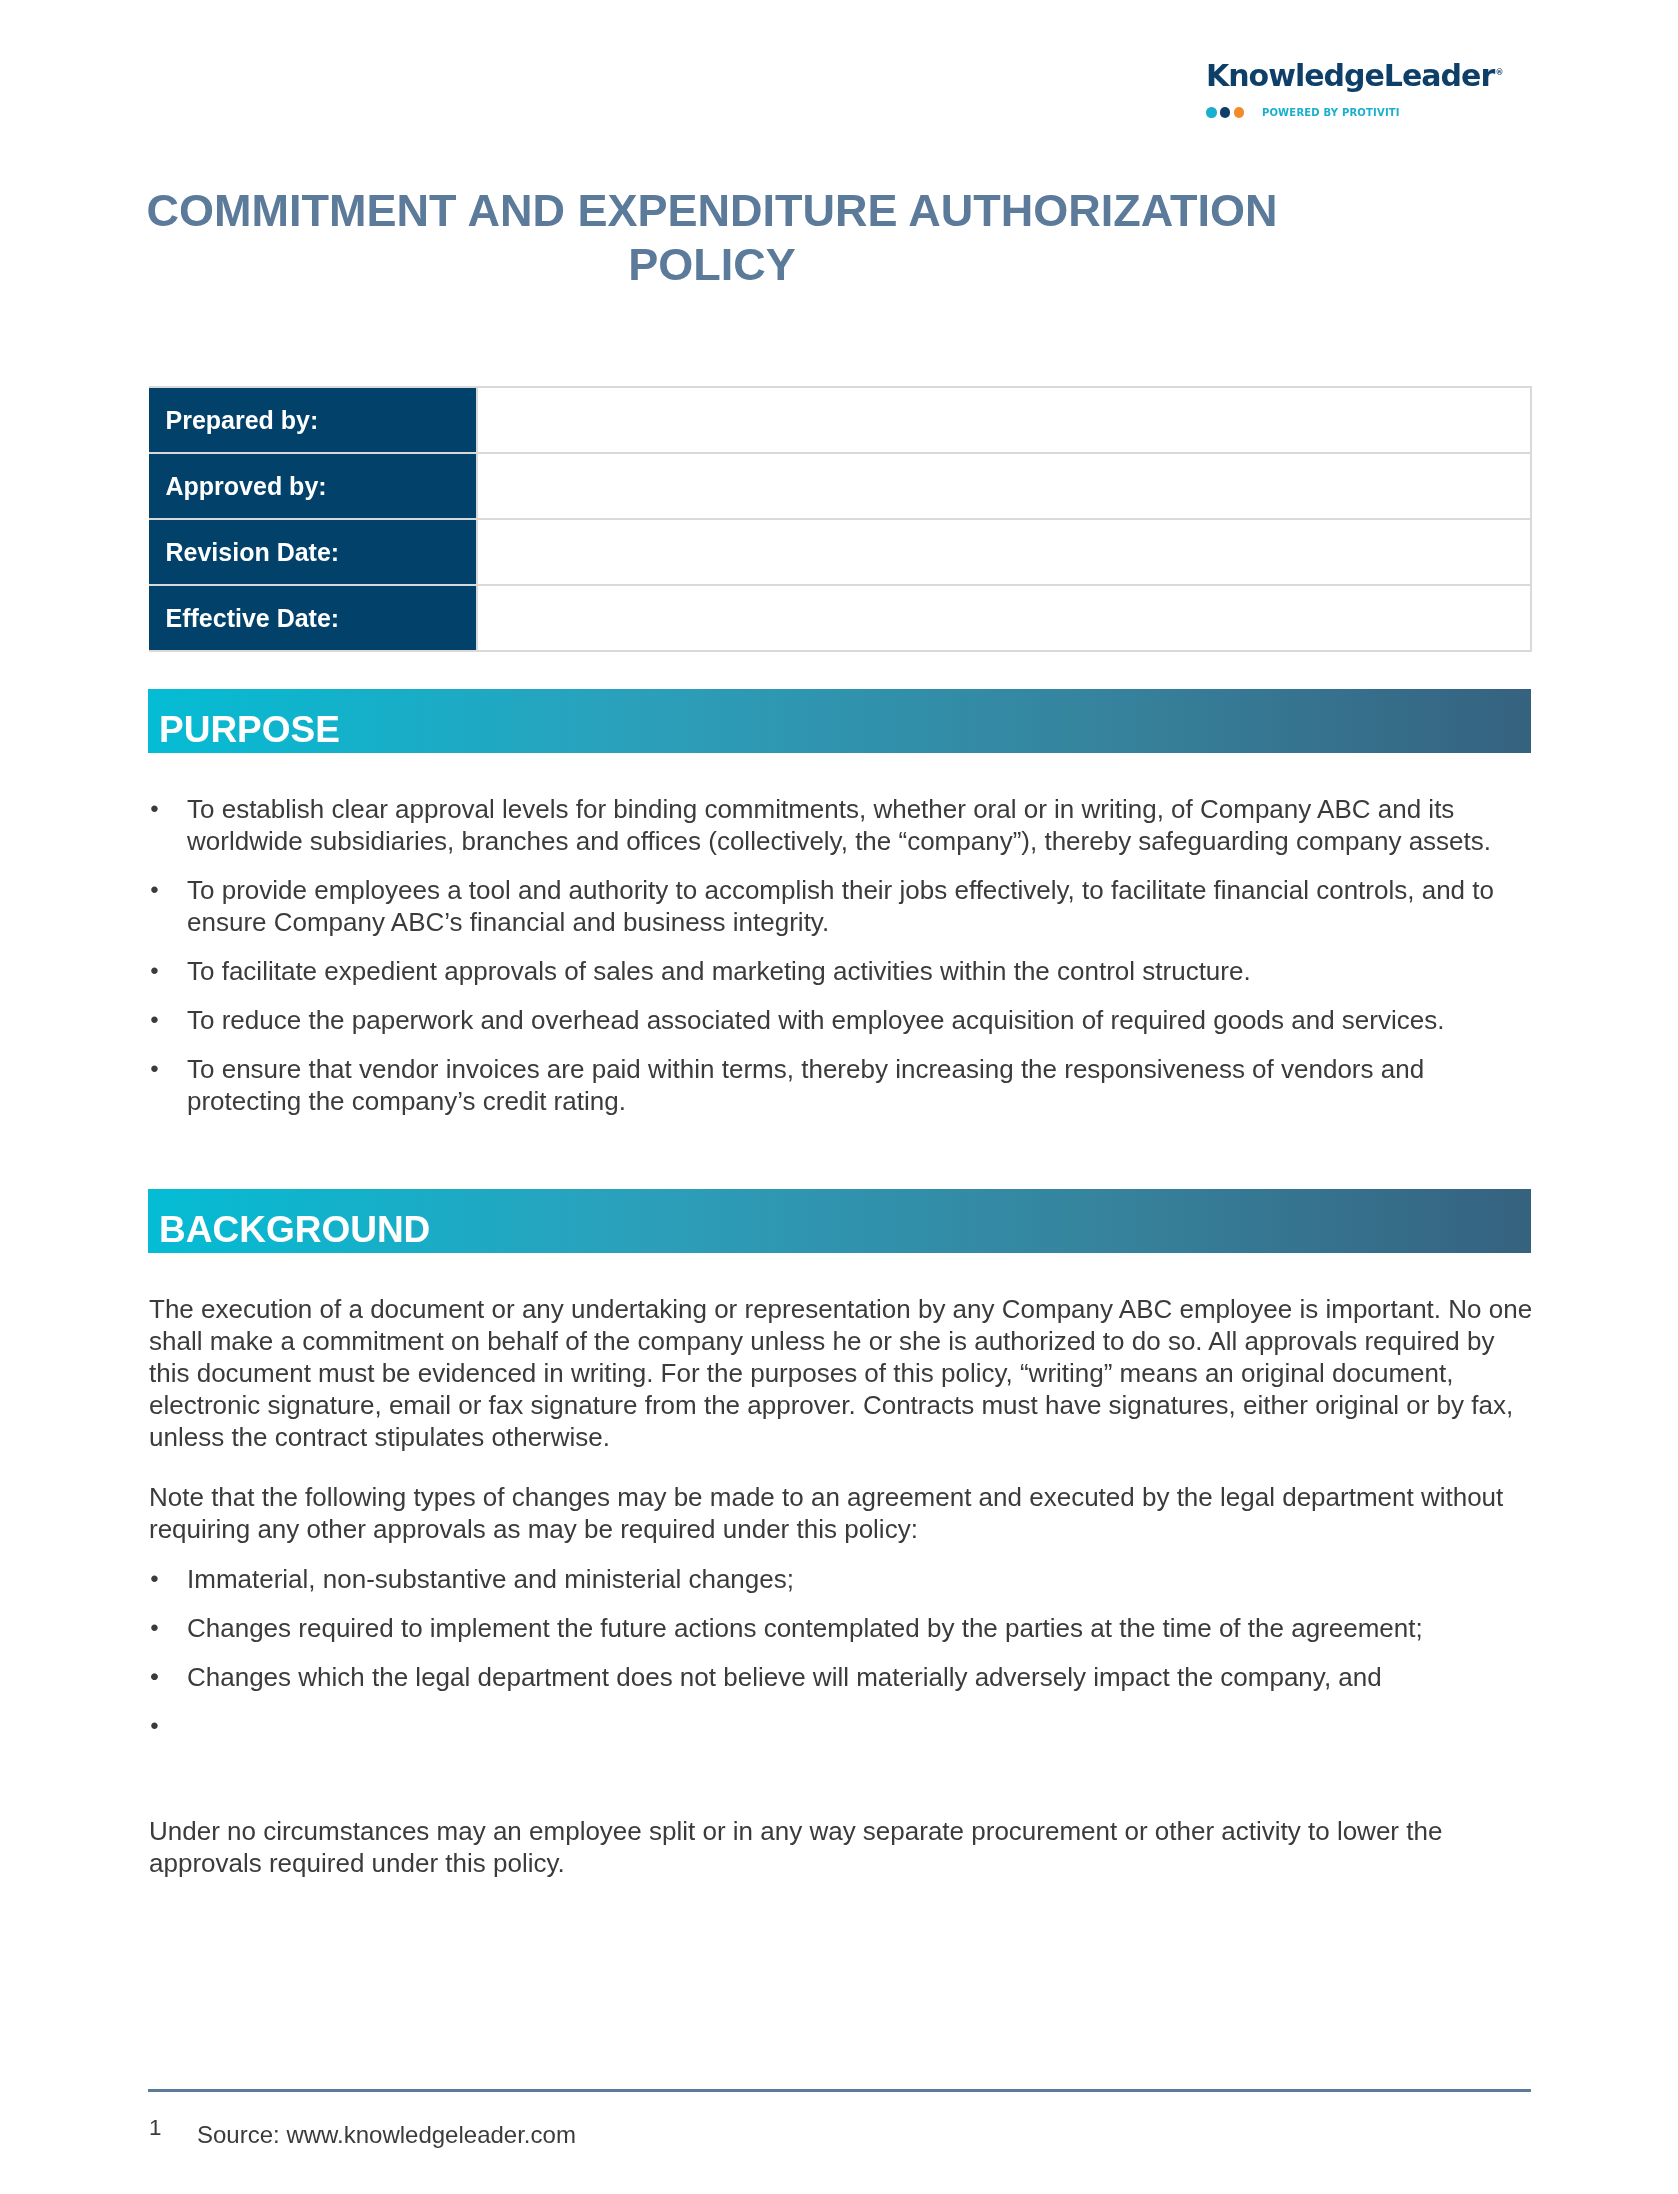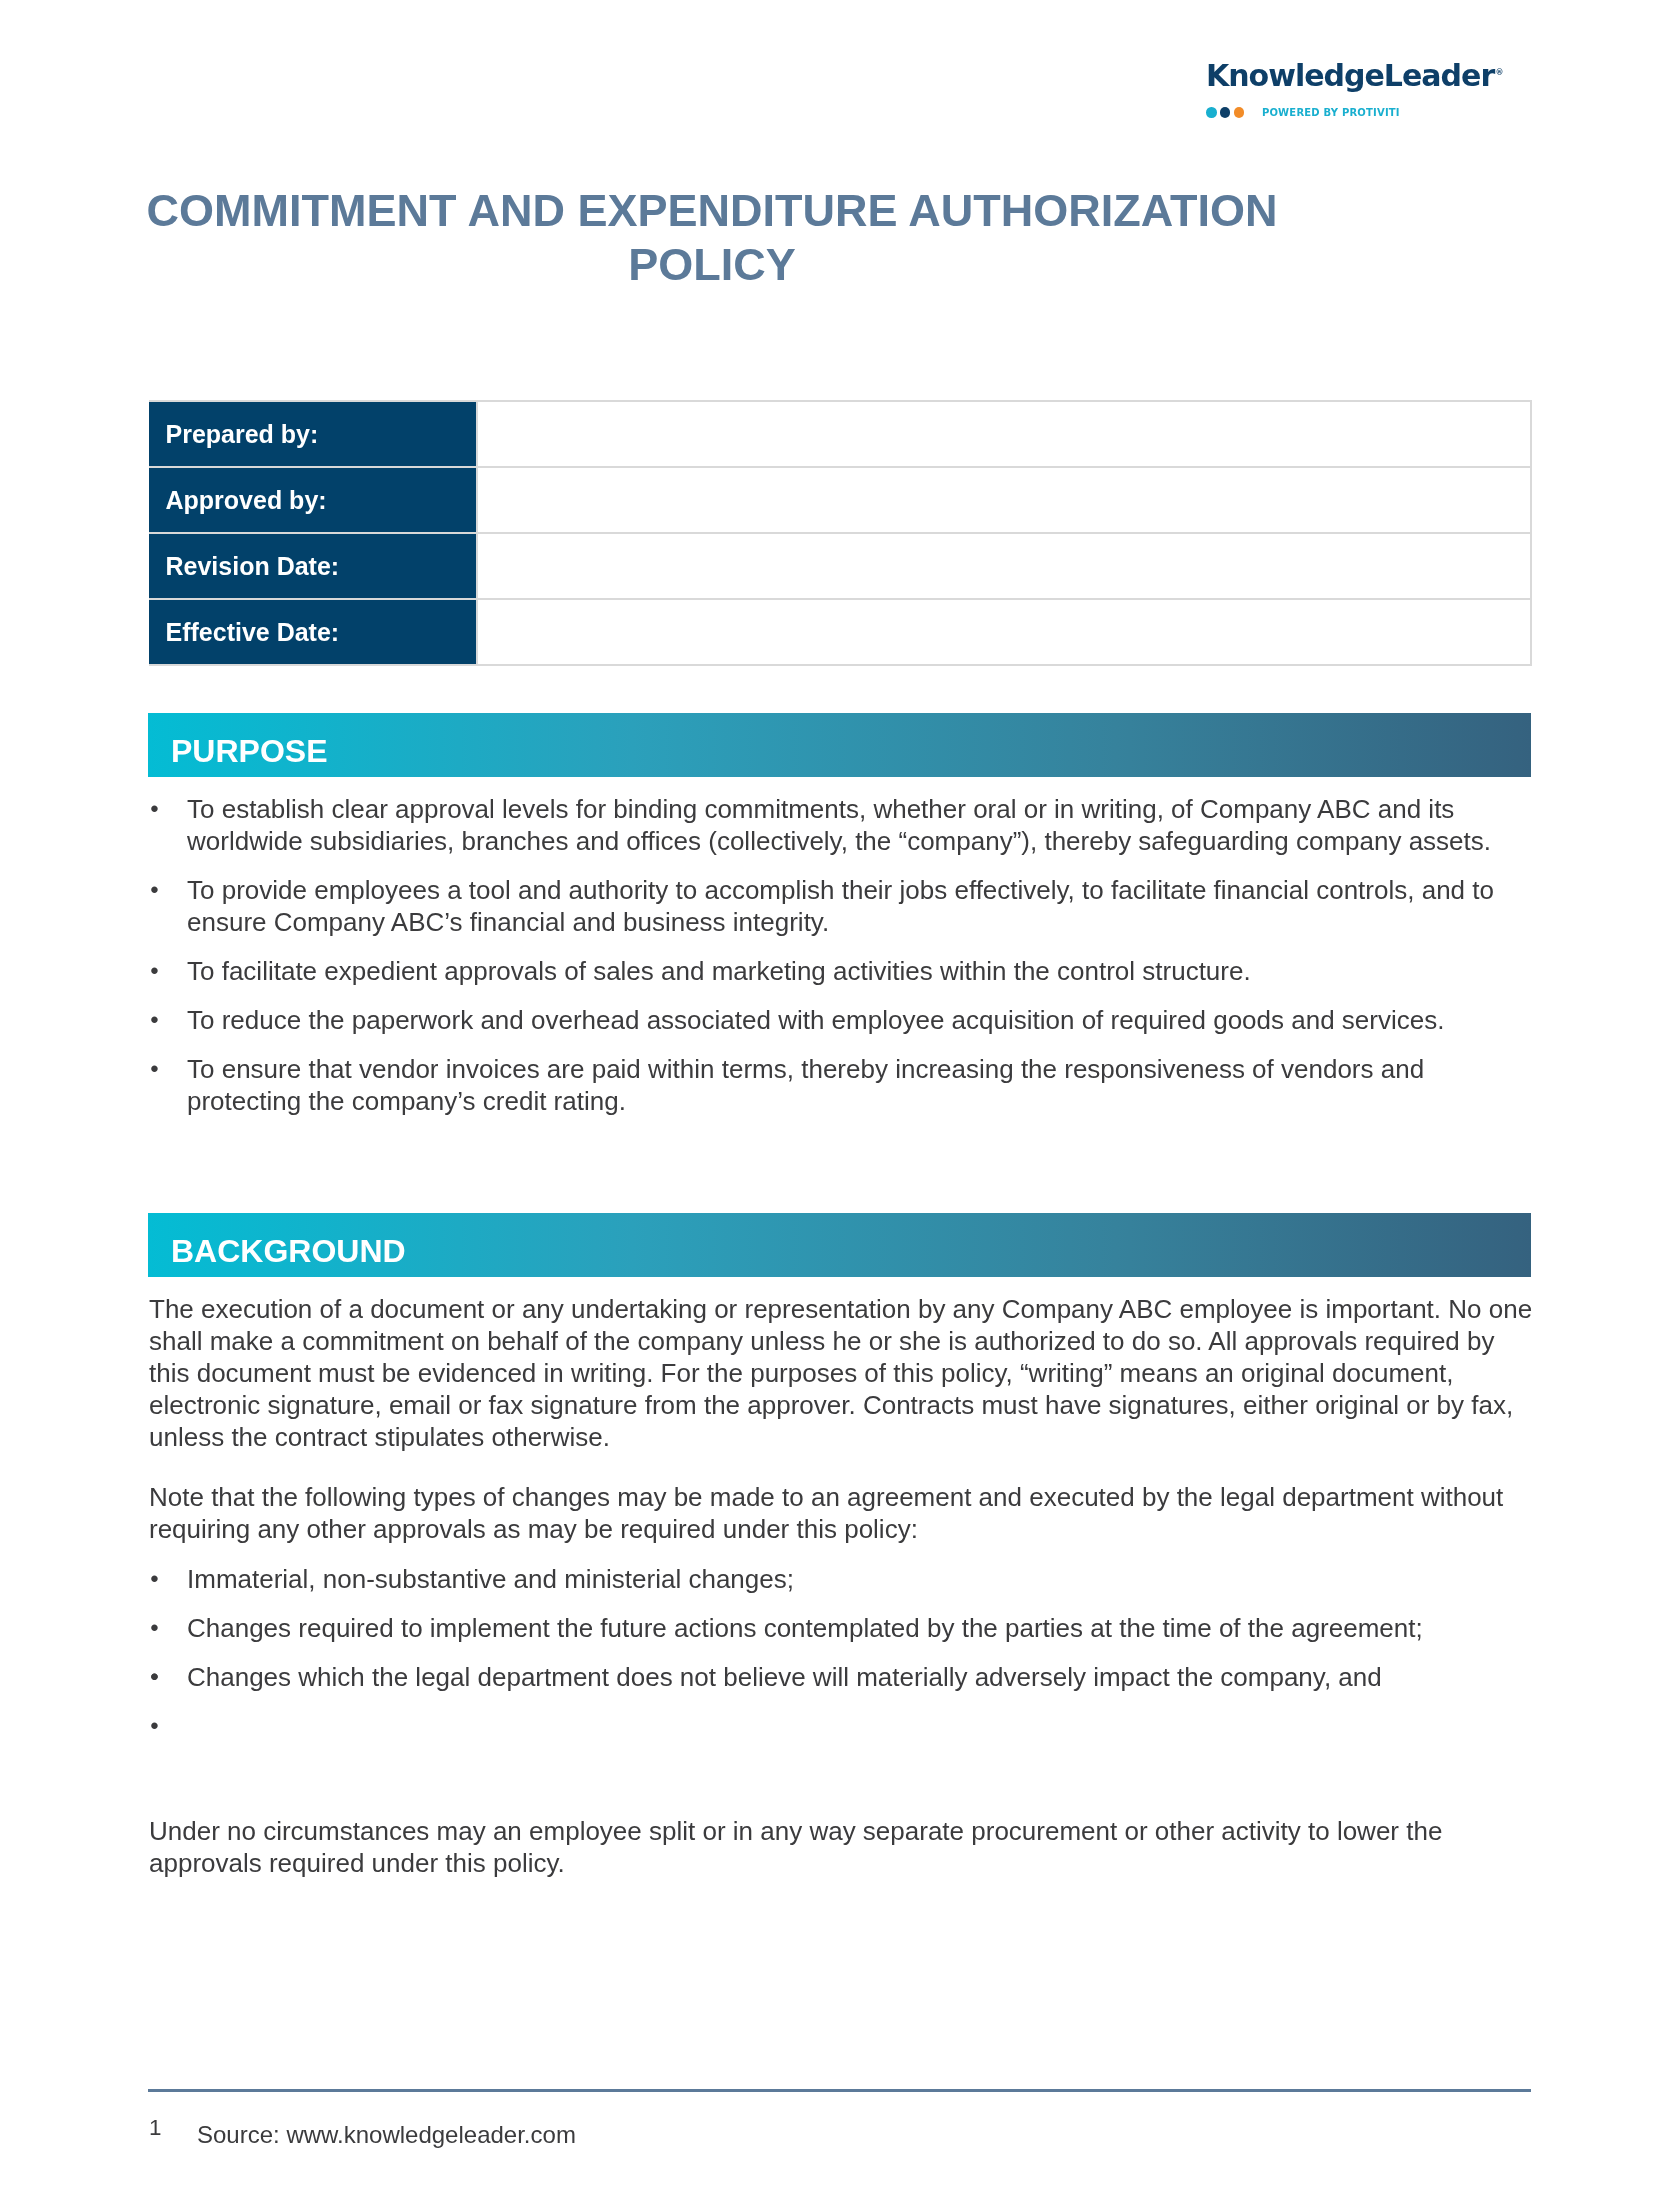--- a/index.html
+++ b/index.html
@@ -21,36 +21,36 @@
       color: #19afcf; letter-spacing: 0.2px; font-weight: bold;
     }
     
     .title {
       position: absolute; left: 0; width: 1424px; top: 184px; text-align: center;
       font-family: "Liberation Sans", sans-serif; font-weight: bold;
       font-size: 45px; line-height: 54px; color: #5c7a99;
     }
     
     .info-table {
-      position: absolute; left: 149px; top: 400px; width: 1383px;
+      position: absolute; left: 149px; top: 386px; width: 1383px;
       border-collapse: collapse;
     }
     .info-table td { height: 64px; border: 2px solid #d9d9d9; padding: 0; }
     .info-table td.label {
       width: 327px; background: #02416a; color: #ffffff; font-weight: bold;
       font-size: 25px; padding-left: 14.5px; border-left: 2px solid #02416a;
       box-sizing: border-box;
     }
     .info-table td.value { background: #ffffff; }
     
     .section-bar {
       position: absolute; left: 148px; width: 1383px; height: 64px;
       background: linear-gradient(to right, #04bcd4 0%, #2ba0bb 35%, #36829c 70%, #35627f 100%);
-      color: #ffffff; font-weight: bold; font-size: 32px;
-      box-sizing: border-box; padding-left: 23px; padding-top: 20px; margin-top: 24px;
+      color: #ffffff; font-weight: bold; font-size: 37px;
+      box-sizing: border-box; padding-left: 11px; padding-top: 20px;
     }
     
     .body-text { font-size: 26px; line-height: 32px; color: #3b3b3d; }
     .bullets { position: absolute; left: 149px; width: 1389px; margin: 0; padding: 0; list-style: none; }
     .bullets li { position: relative; padding-left: 38px; }
     .bullets li .bullet {
       position: absolute; left: 1.3px; top: 0; font-size: 24px;
     }
     .para { position: absolute; left: 149px; width: 1389px; margin: 0; }
     

